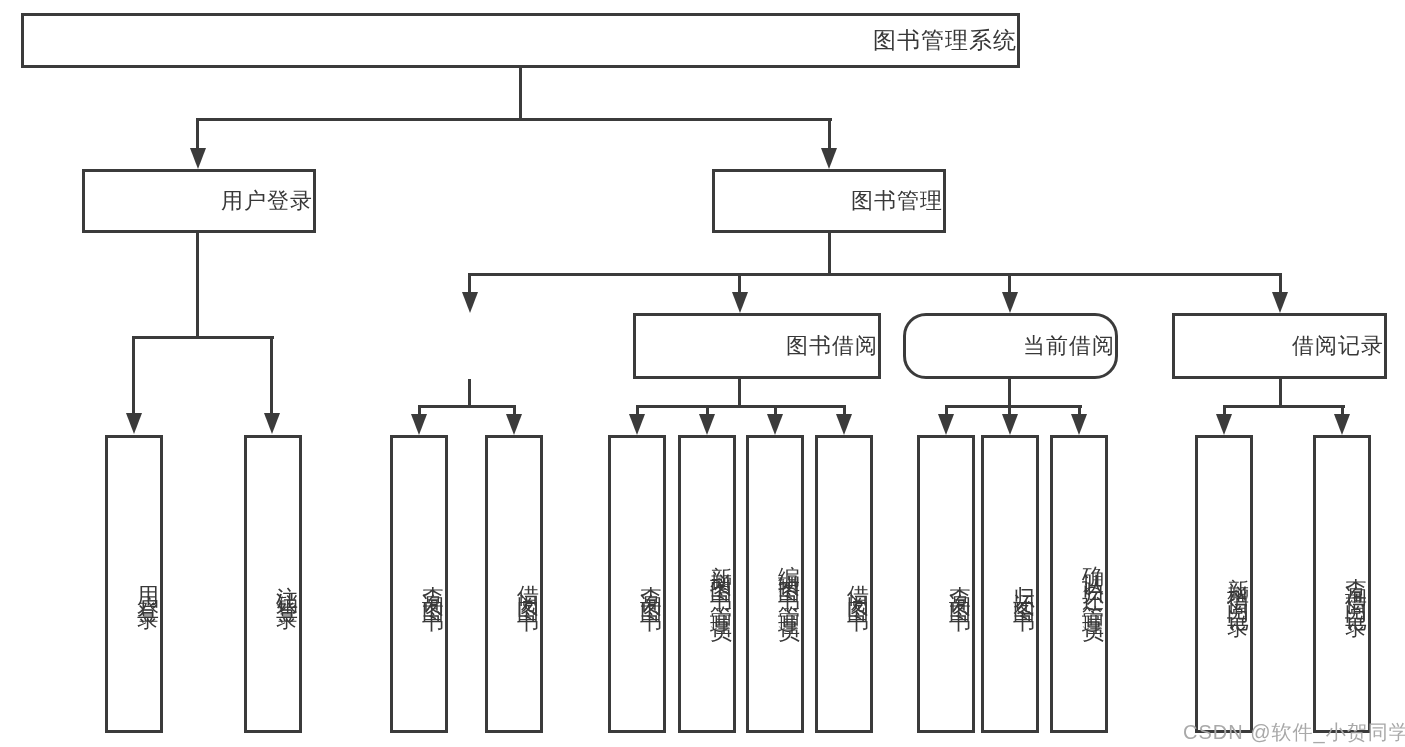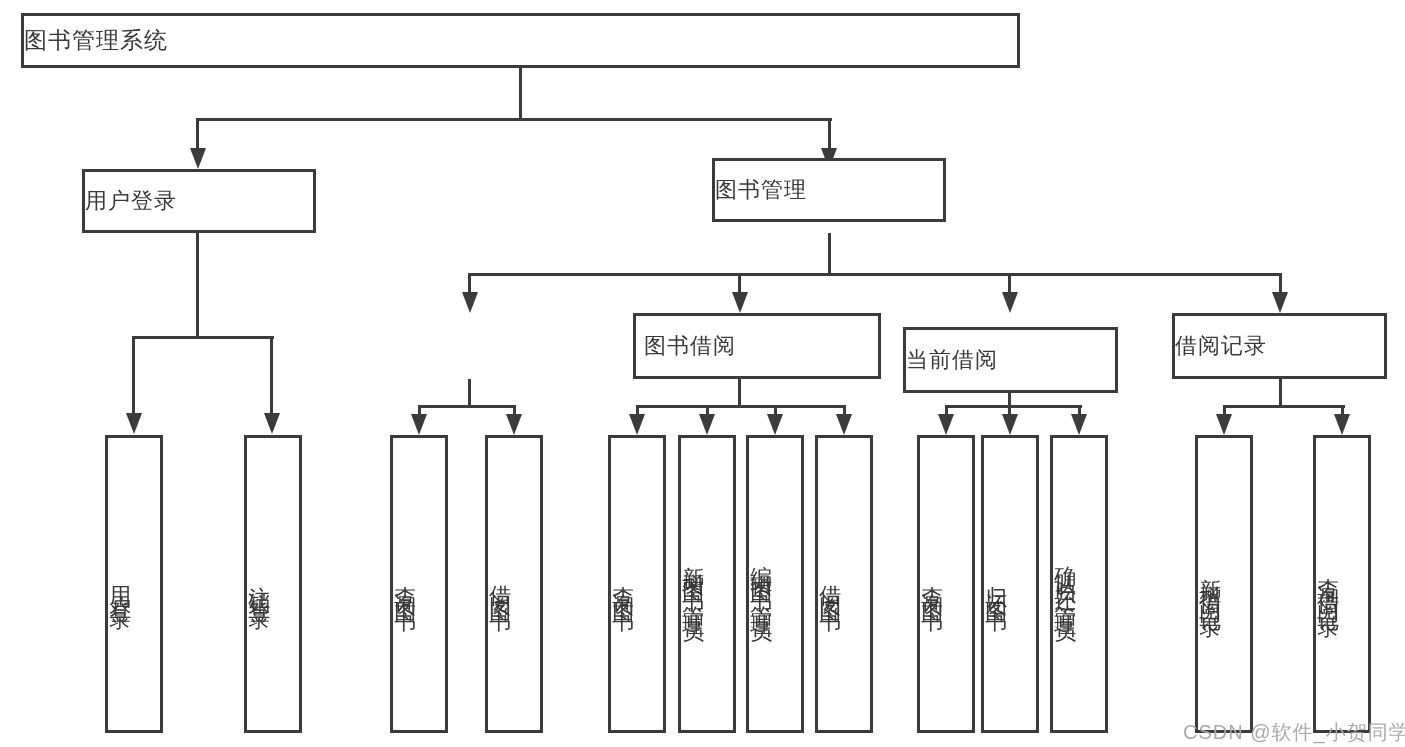--- a/index.html
+++ b/index.html
@@ -4,21 +4,21 @@
 <style>
   html,body{margin:0;padding:0;background:#ffffff;}
   body{
     width:1405px;height:747px;position:relative;overflow:hidden;
     font-family:"Liberation Sans","DejaVu Sans",sans-serif;
     color:#3a3a3a;
   }
   .stage{position:absolute;inset:0;}
   .box{
     position:absolute;box-sizing:border-box;background:#ffffff;
-    border:3px solid #3b3b3b;display:flex;align-items:center;justify-content:flex-start;
+    border:3px solid #3b3b3b;display:flex;align-items:center;justify-content:flex-end;
     font-size:22px;color:#383838;letter-spacing:1px;z-index:2;
   }
   .vbox{font-size:22px;}
   .vbox .vtext{
     writing-mode:vertical-rl;text-orientation:mixed;
     letter-spacing:8px;line-height:1.1;
   }
   .line{position:absolute;background:#3b3b3b;z-index:1;}
   .arr{
     position:absolute;width:0;height:0;z-index:1;
@@ -36,30 +36,30 @@
 <div class="stage">
 
   <div class="box" style="left:21px;top:13px;width:999px;height:55px;font-size:23px;">
     <span>图书管理系统</span>
   </div>
 
   <div class="box" style="left:82px;top:169px;width:234px;height:64px;">
     <span>用户登录</span>
   </div>
 
-  <div class="box" style="left:712px;top:158px;width:234px;height:64px;">
+  <div class="box" style="left:712px;top:169px;width:234px;height:64px;">
     <span>图书管理</span>
   </div>
 
 
   <div class="box" style="left:633px;top:313px;width:248px;height:66px;padding-left:8px;">
     <span>图书借阅</span>
   </div>
 
-  <div class="box" style="left:903px;top:327px;width:215px;height:66px;">
+  <div class="box" style="left:903px;top:313px;width:215px;height:66px;border-radius:23px;">
     <span>当前借阅</span>
   </div>
 
   <div class="box" style="left:1172px;top:313px;width:215px;height:66px;">
     <span>借阅记录</span>
   </div>
 
   <div class="box vbox" style="left:105px;top:435px;width:58px;height:298px;">
     <span class="vtext">用户登录</span>
   </div>

